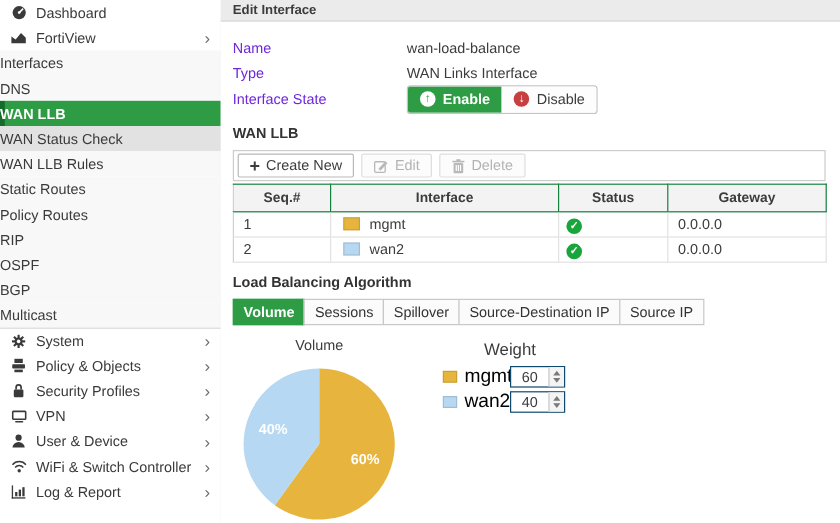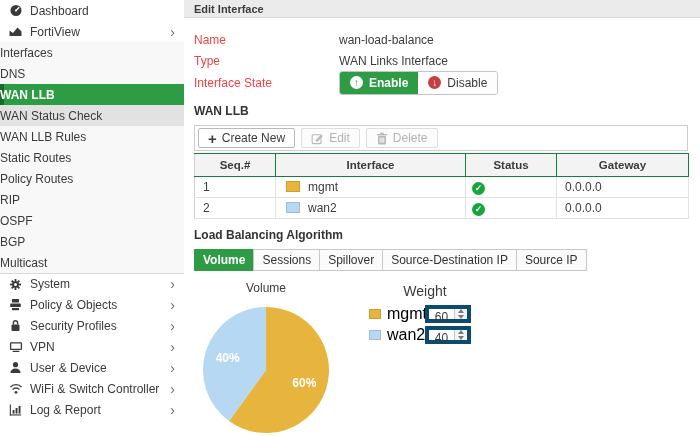--- a/index.html
+++ b/index.html
@@ -22,21 +22,21 @@
   .chev.down{transform:rotate(90deg);margin-right:7px;}
   .chev.greenc{color:#2d9c44;}
   
   .main{position:absolute;left:184px;top:0;width:498px;height:436px;background:#fff;padding-left:43px;}
   .title-bar{position:absolute;left:0;top:0;width:100%;height:18px;line-height:18px;background:#ebebeb;
              border-bottom:1px solid #d8d8d8;font-size:11px;font-weight:bold;color:#3c3c3c;
              padding-left:10px;box-sizing:border-box;}
   .form{position:absolute;left:10px;top:29px;}
   .form-row{display:flex;align-items:center;height:21px;font-size:12px;}
   .form-row.state{height:23px;}
-  .flabel{display:inline-block;width:145px;color:#ef4444;}
+  .flabel{display:inline-block;width:145px;color:#6d28d9;}
   .fvalue{color:#3c3c3c;}
   .segmented{display:inline-flex;border:1px solid #c4c4c4;border-radius:3px;overflow:hidden;height:22px;background:#fff;}
   .seg{display:inline-flex;align-items:center;gap:6px;font-size:12px;padding:0 10px;border:none;background:#fdfdfd;
        color:#3c3c3c;font-family:inherit;cursor:pointer;}
   .seg-on{background:#2d9c44;color:#fff;font-weight:bold;}
   .circle-ic{width:13px;height:13px;border-radius:50%;font-size:10px;line-height:13px;text-align:center;font-weight:bold;}
   .circle-up{background:#fff;color:#2d9c44;}
   .circle-down{background:#c64040;color:#fff;}
   .sec-h{position:absolute;left:10px;margin:0;font-size:12px;font-weight:bold;color:#333;}
   .h1pos{top:104px;}
@@ -65,21 +65,21 @@
        font-family:inherit;cursor:pointer;white-space:nowrap;}
   .tab.active{background:#2d9c44;color:#fff;border-color:#2d9c44;font-weight:bold;margin-left:0;}
   .volume-label{position:absolute;left:14px;top:281px;width:136px;text-align:center;font-size:12px;color:#3c3c3c;}
   .pie-wrap{position:absolute;left:14px;top:306px;width:136px;height:130px;}
   .pie-wrap svg text{font-family:"Liberation Sans",sans-serif;font-size:12px;font-weight:bold;fill:#fff;}
   .weight-col{position:absolute;left:185px;top:283px;width:112px;}
   .weight-title{text-align:center;font-size:14px;color:#3c3c3c;height:14px;margin-bottom:8px;}
   .w-row{display:flex;align-items:center;height:18px;margin-bottom:3px;}
   .w-swatch{width:12px;height:10px;margin-right:6px;border:1px solid rgba(0,0,0,0.12);box-sizing:border-box;}
   .w-label{width:38px;font-size:16px;color:#000000;}
-  .w-box{display:flex;width:46px;height:18px;border:4px solid #0c4a6e;box-sizing:border-box;background:#fff;}
+  .w-box{display:flex;width:46px;height:18px;border:1px solid #0c4a6e;box-sizing:border-box;background:#fff;}
   .w-num{flex:1;font-size:12px;text-align:center;line-height:16px;color:#3c3c3c;}
   .w-spin{width:12px;border-left:1px solid #c9c9c9;display:flex;flex-direction:column;align-items:center;
           justify-content:center;gap:2px;background:#f4f4f4;cursor:pointer;}
   .sp-up{width:0;height:0;border-left:3px solid transparent;border-right:3px solid transparent;border-bottom:4px solid #7a7a7a;}
   .sp-dn{width:0;height:0;border-left:3px solid transparent;border-right:3px solid transparent;border-top:4px solid #7a7a7a;}
 </style>
 </head>
 <body>
 
 <div class="app">

